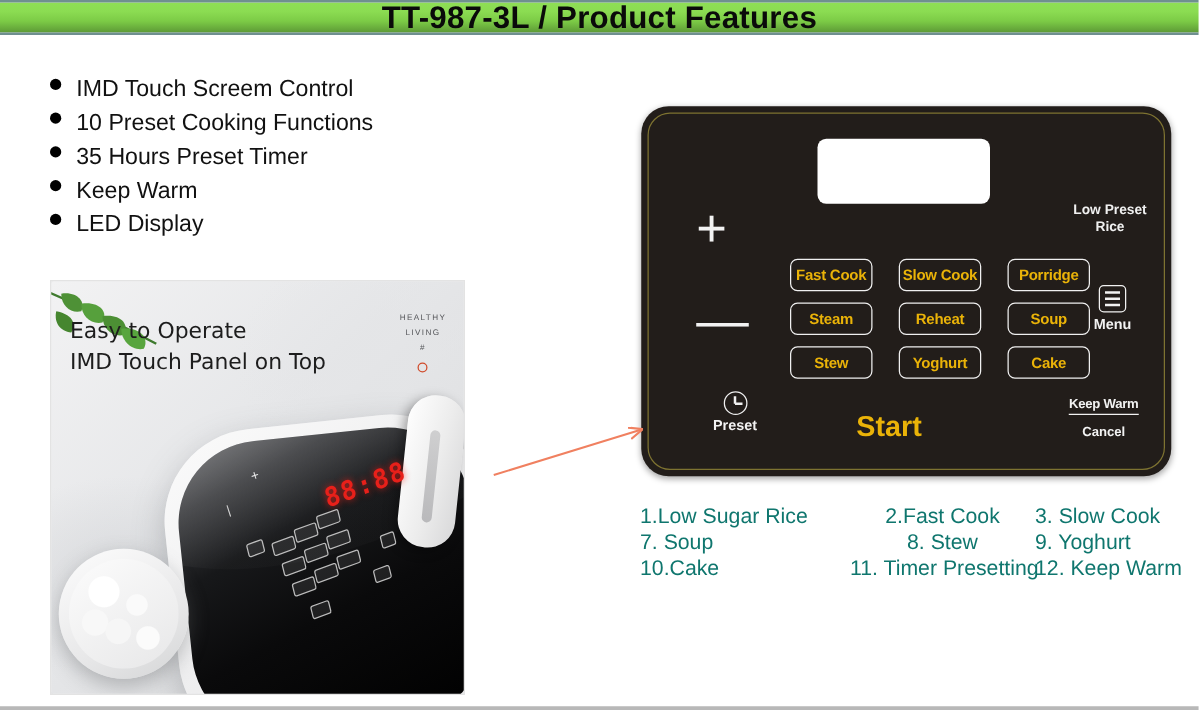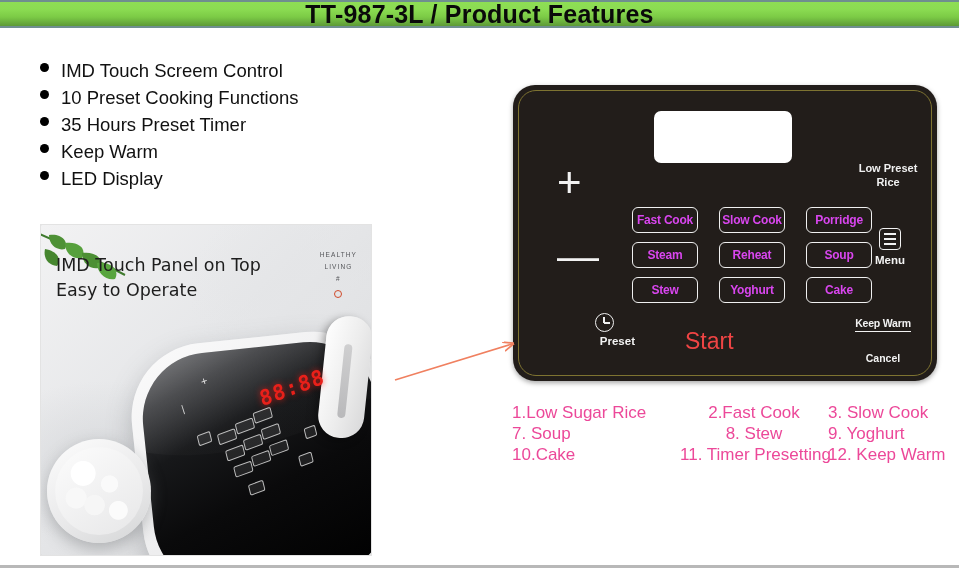--- a/index.html
+++ b/index.html
@@ -318,21 +318,21 @@
     top: 118px;
     display: grid;
     grid-template-columns: repeat(3, 66px);
     grid-template-rows: repeat(3, 34px);
     column-gap: 21px;
     row-gap: 1px;
   }
   .key {
     border: 1.6px solid #f0f0f0;
     border-radius: 6px;
-    color: #d946ef;
+    color: #eab308;
     font-size: 12px;
     font-weight: bold;
     display: flex;
     align-items: center;
     justify-content: center;
     height: 26px;
     align-self: center;
     box-sizing: border-box;
     white-space: nowrap;
     letter-spacing: -0.2px;
@@ -374,24 +374,24 @@
     height: 2px;
     background: #f2f2f2;
   }
   .menu-label {
     color: #f3f3f3;
     font-size: 11.5px;
     font-weight: bold;
   }
   .preset-block {
     position: absolute;
-    left: 60px;
+    left: 44px;
     top: 228px;
     width: 62px;
-    text-align: right;
+    text-align: center;
   }
   .clock-icon {
     width: 19px;
     height: 19px;
     border: 1.7px solid #f0f0f0;
     border-radius: 50%;
     margin: 0 auto 3px;
     position: relative;
     box-sizing: border-box;
   }
@@ -412,23 +412,23 @@
   }
   .preset-label {
     color: #f3f3f3;
     font-size: 11.5px;
     font-weight: bold;
   }
   .start-label {
     position: absolute;
     left: 172px;
     top: 243px;
-    color: #ef4444;
+    color: #eab308;
     font-size: 23px;
-    font-weight: normal;
+    font-weight: bold;
     text-align: center;
   }
   .warm-cancel {
     position: absolute;
     left: 327px;
     top: 228px;
     width: 86px;
     text-align: center;
     color: #f2f2f2;
   }
@@ -436,38 +436,38 @@
     font-size: 10.5px;
     font-weight: bold;
     padding-bottom: 2px;
     border-bottom: 1.6px solid #f2f2f2;
     display: inline-block;
     letter-spacing: -0.2px;
   }
   .cancel-label {
     font-size: 10.5px;
     font-weight: bold;
-    margin-top: 20px;
+    margin-top: 8px;
   }
 
   
   .legend {
     position: absolute;
     left: 512px;
     top: 403px;
     width: 440px;
   }
   .legend-row {
     display: flex;
     height: 21px;
     align-items: baseline;
   }
   .legend-cell {
     font-size: 17px;
-    color: #ec4899;
+    color: #0f766e;
     white-space: nowrap;
   }
   .lc0 { width: 168px; }
   .lc1 { width: 148px; text-align: center; }
   .lc2 { width: 124px; }
 </style>
 </head>
 <body>
 
 <div class="page">
@@ -531,22 +531,22 @@
           <div class="mini-key" style="left:96px;top:64px;width:12px"></div>
           <div class="mini-key" style="left:40px;top:74px;width:14px"></div>
         </div>
       </div>
       <div class="cooker-handle"></div>
     </div>
 
     <div class="rice-bowl"></div>
 
     <div class="photo-caption">
+      <div>Easy to Operate</div>
       <div>IMD Touch Panel on Top</div>
-      <div>Easy to Operate</div>
     </div>
 
     <div class="photo-watermark">
       <div>HEALTHY</div>
       <div>LIVING</div>
       <div>#</div>
       <div class="wm-dot"></div>
     </div>
   </div>
 

